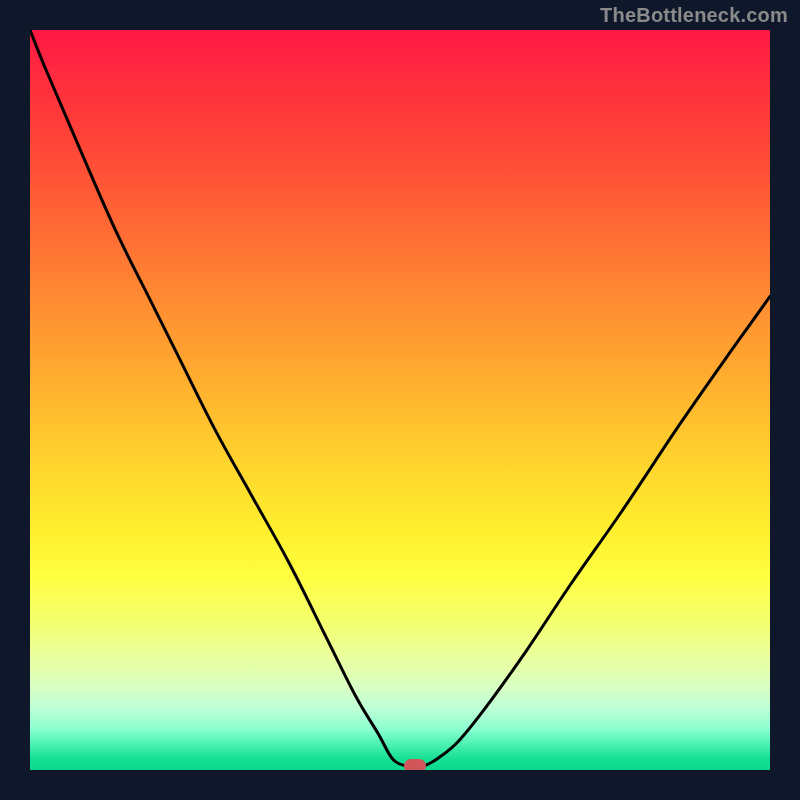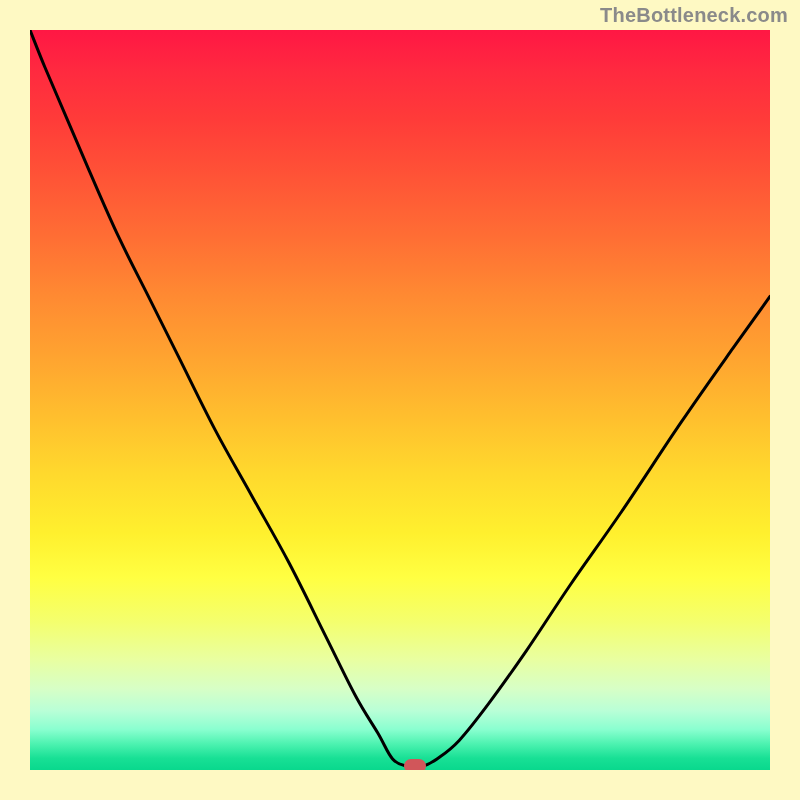--- a/index.html
+++ b/index.html
@@ -10,21 +10,21 @@
     background: #000;
     overflow: hidden;
     font-family: Arial, Helvetica, sans-serif;
   }
   .frame {
     position: absolute;
     left: 0;
     top: 0;
     width: 800px;
     height: 800px;
-    background: #fef9c3;
+    background: #0f172a;
   }
   .watermark {
     position: absolute;
     top: 4px;
     right: 12px;
     color: #8a8a8a;
     font-size: 20px;
     font-weight: 600;
     letter-spacing: 0.2px;
     user-select: none;

